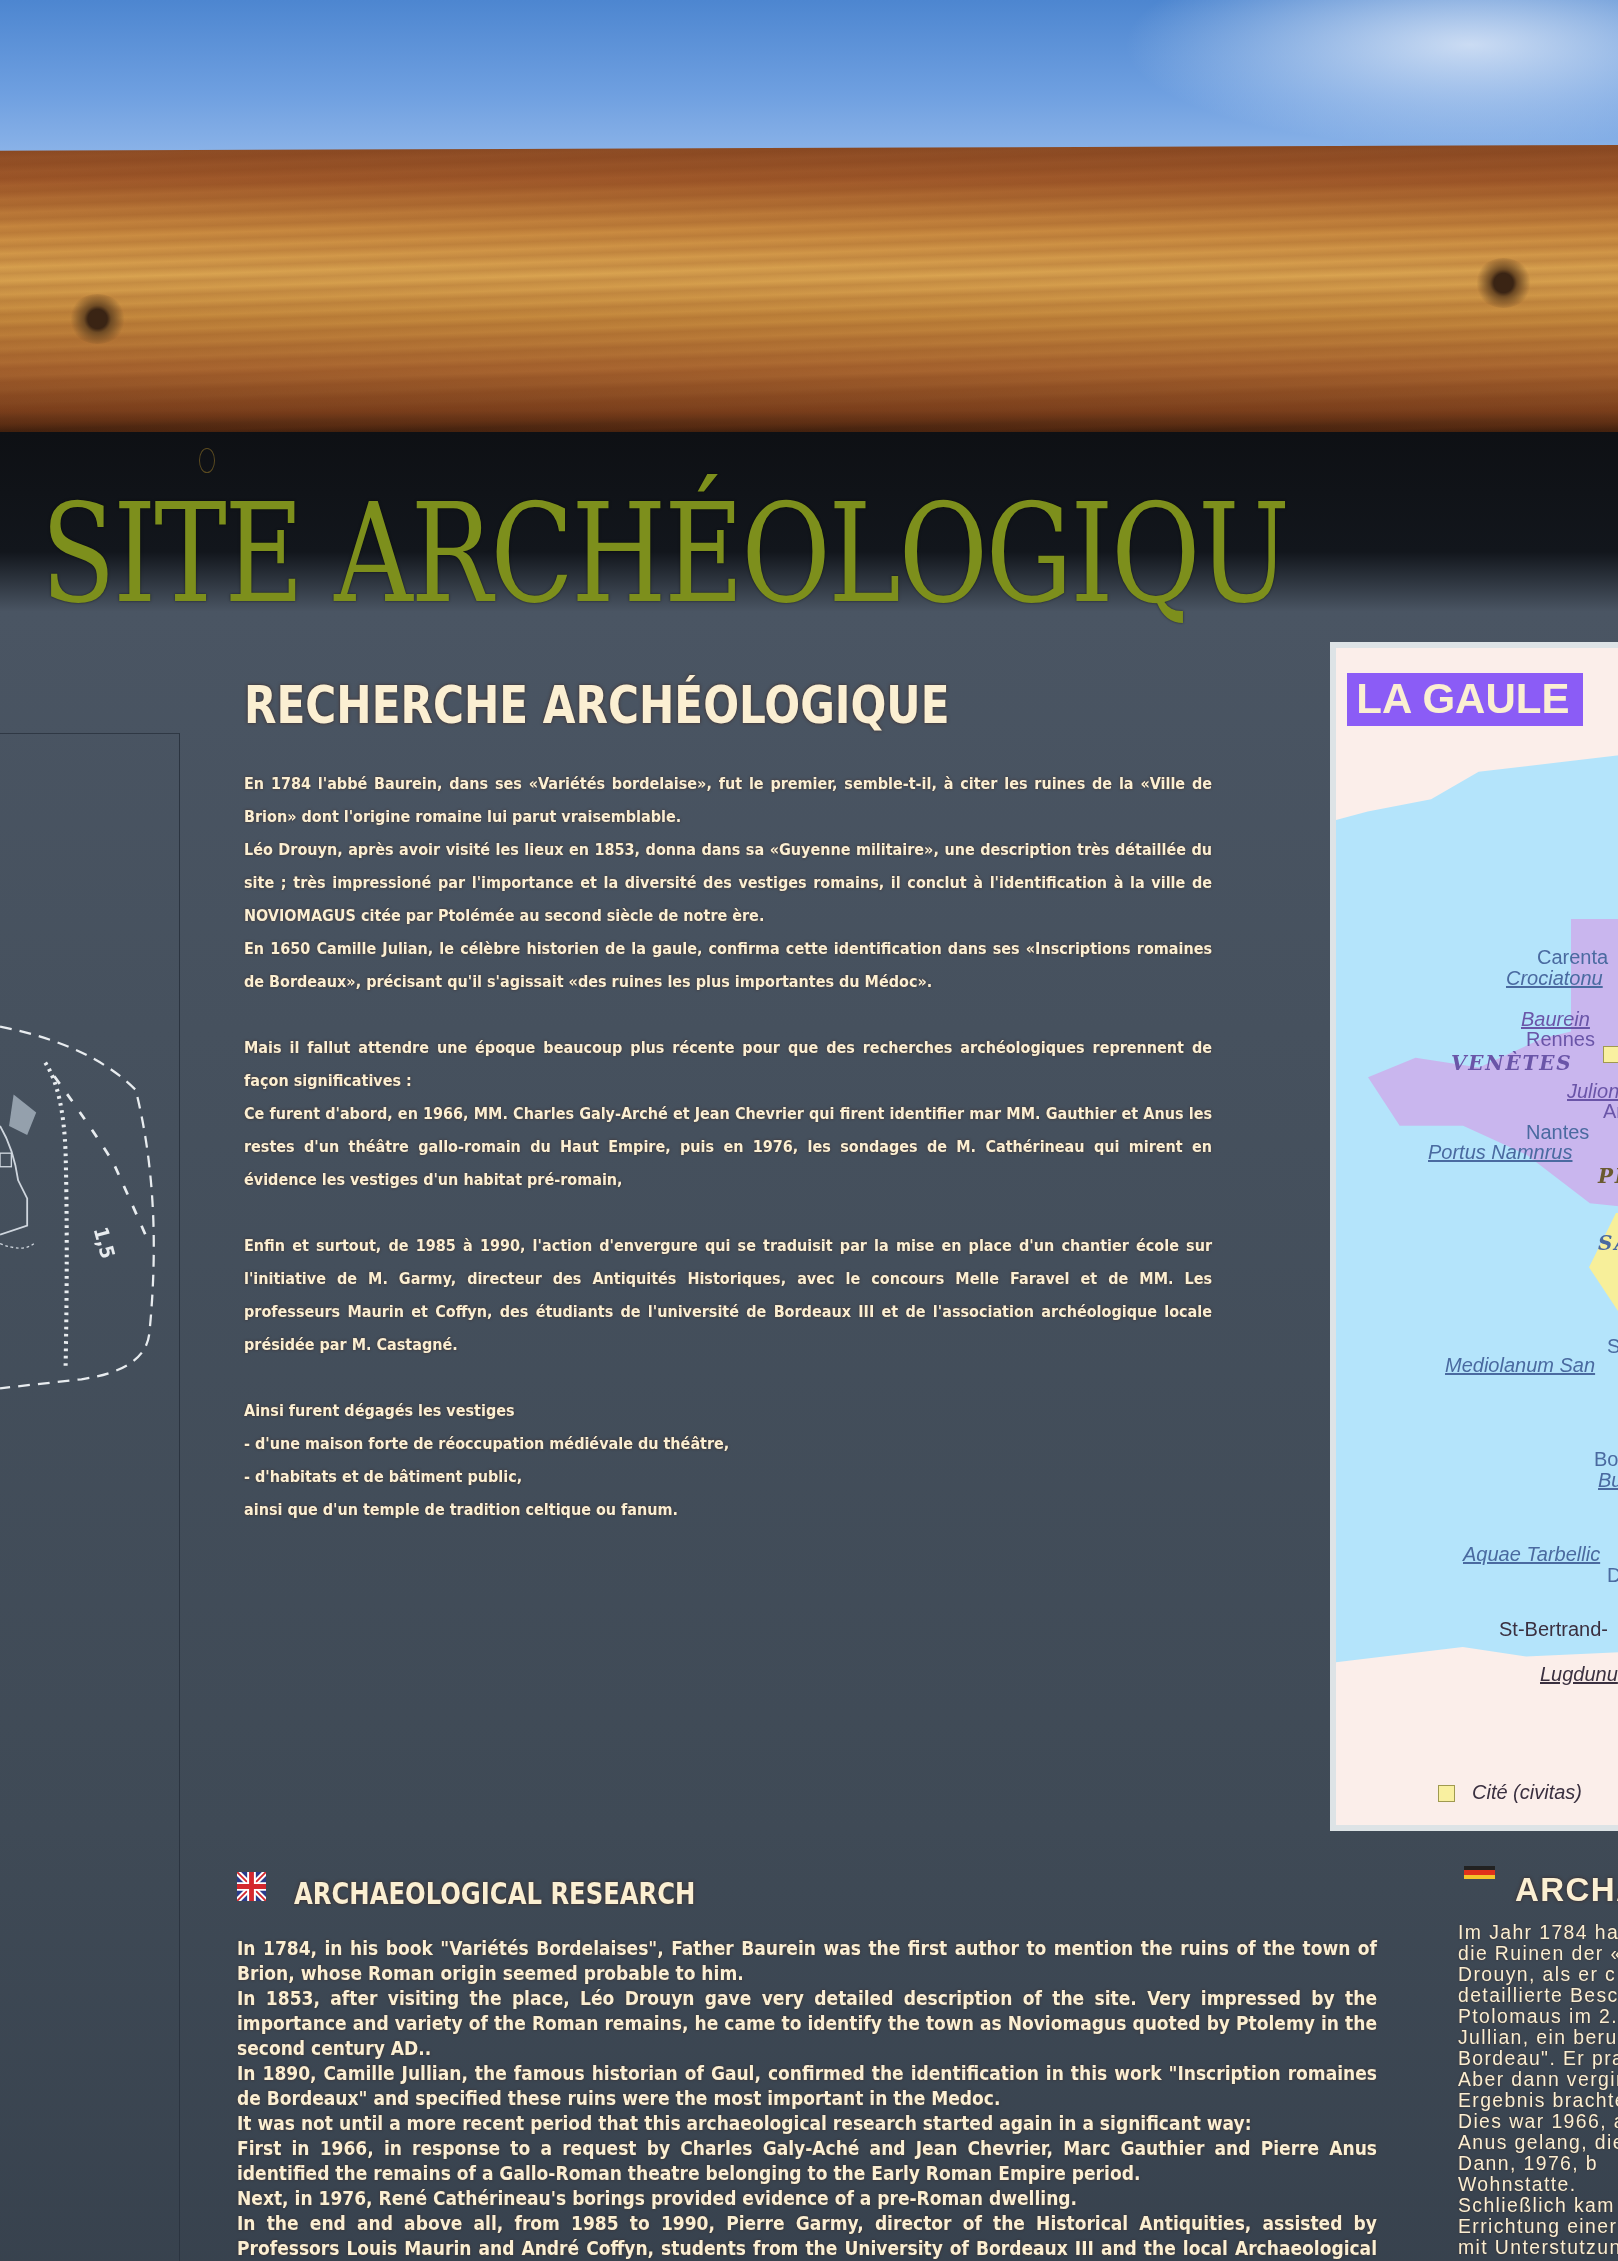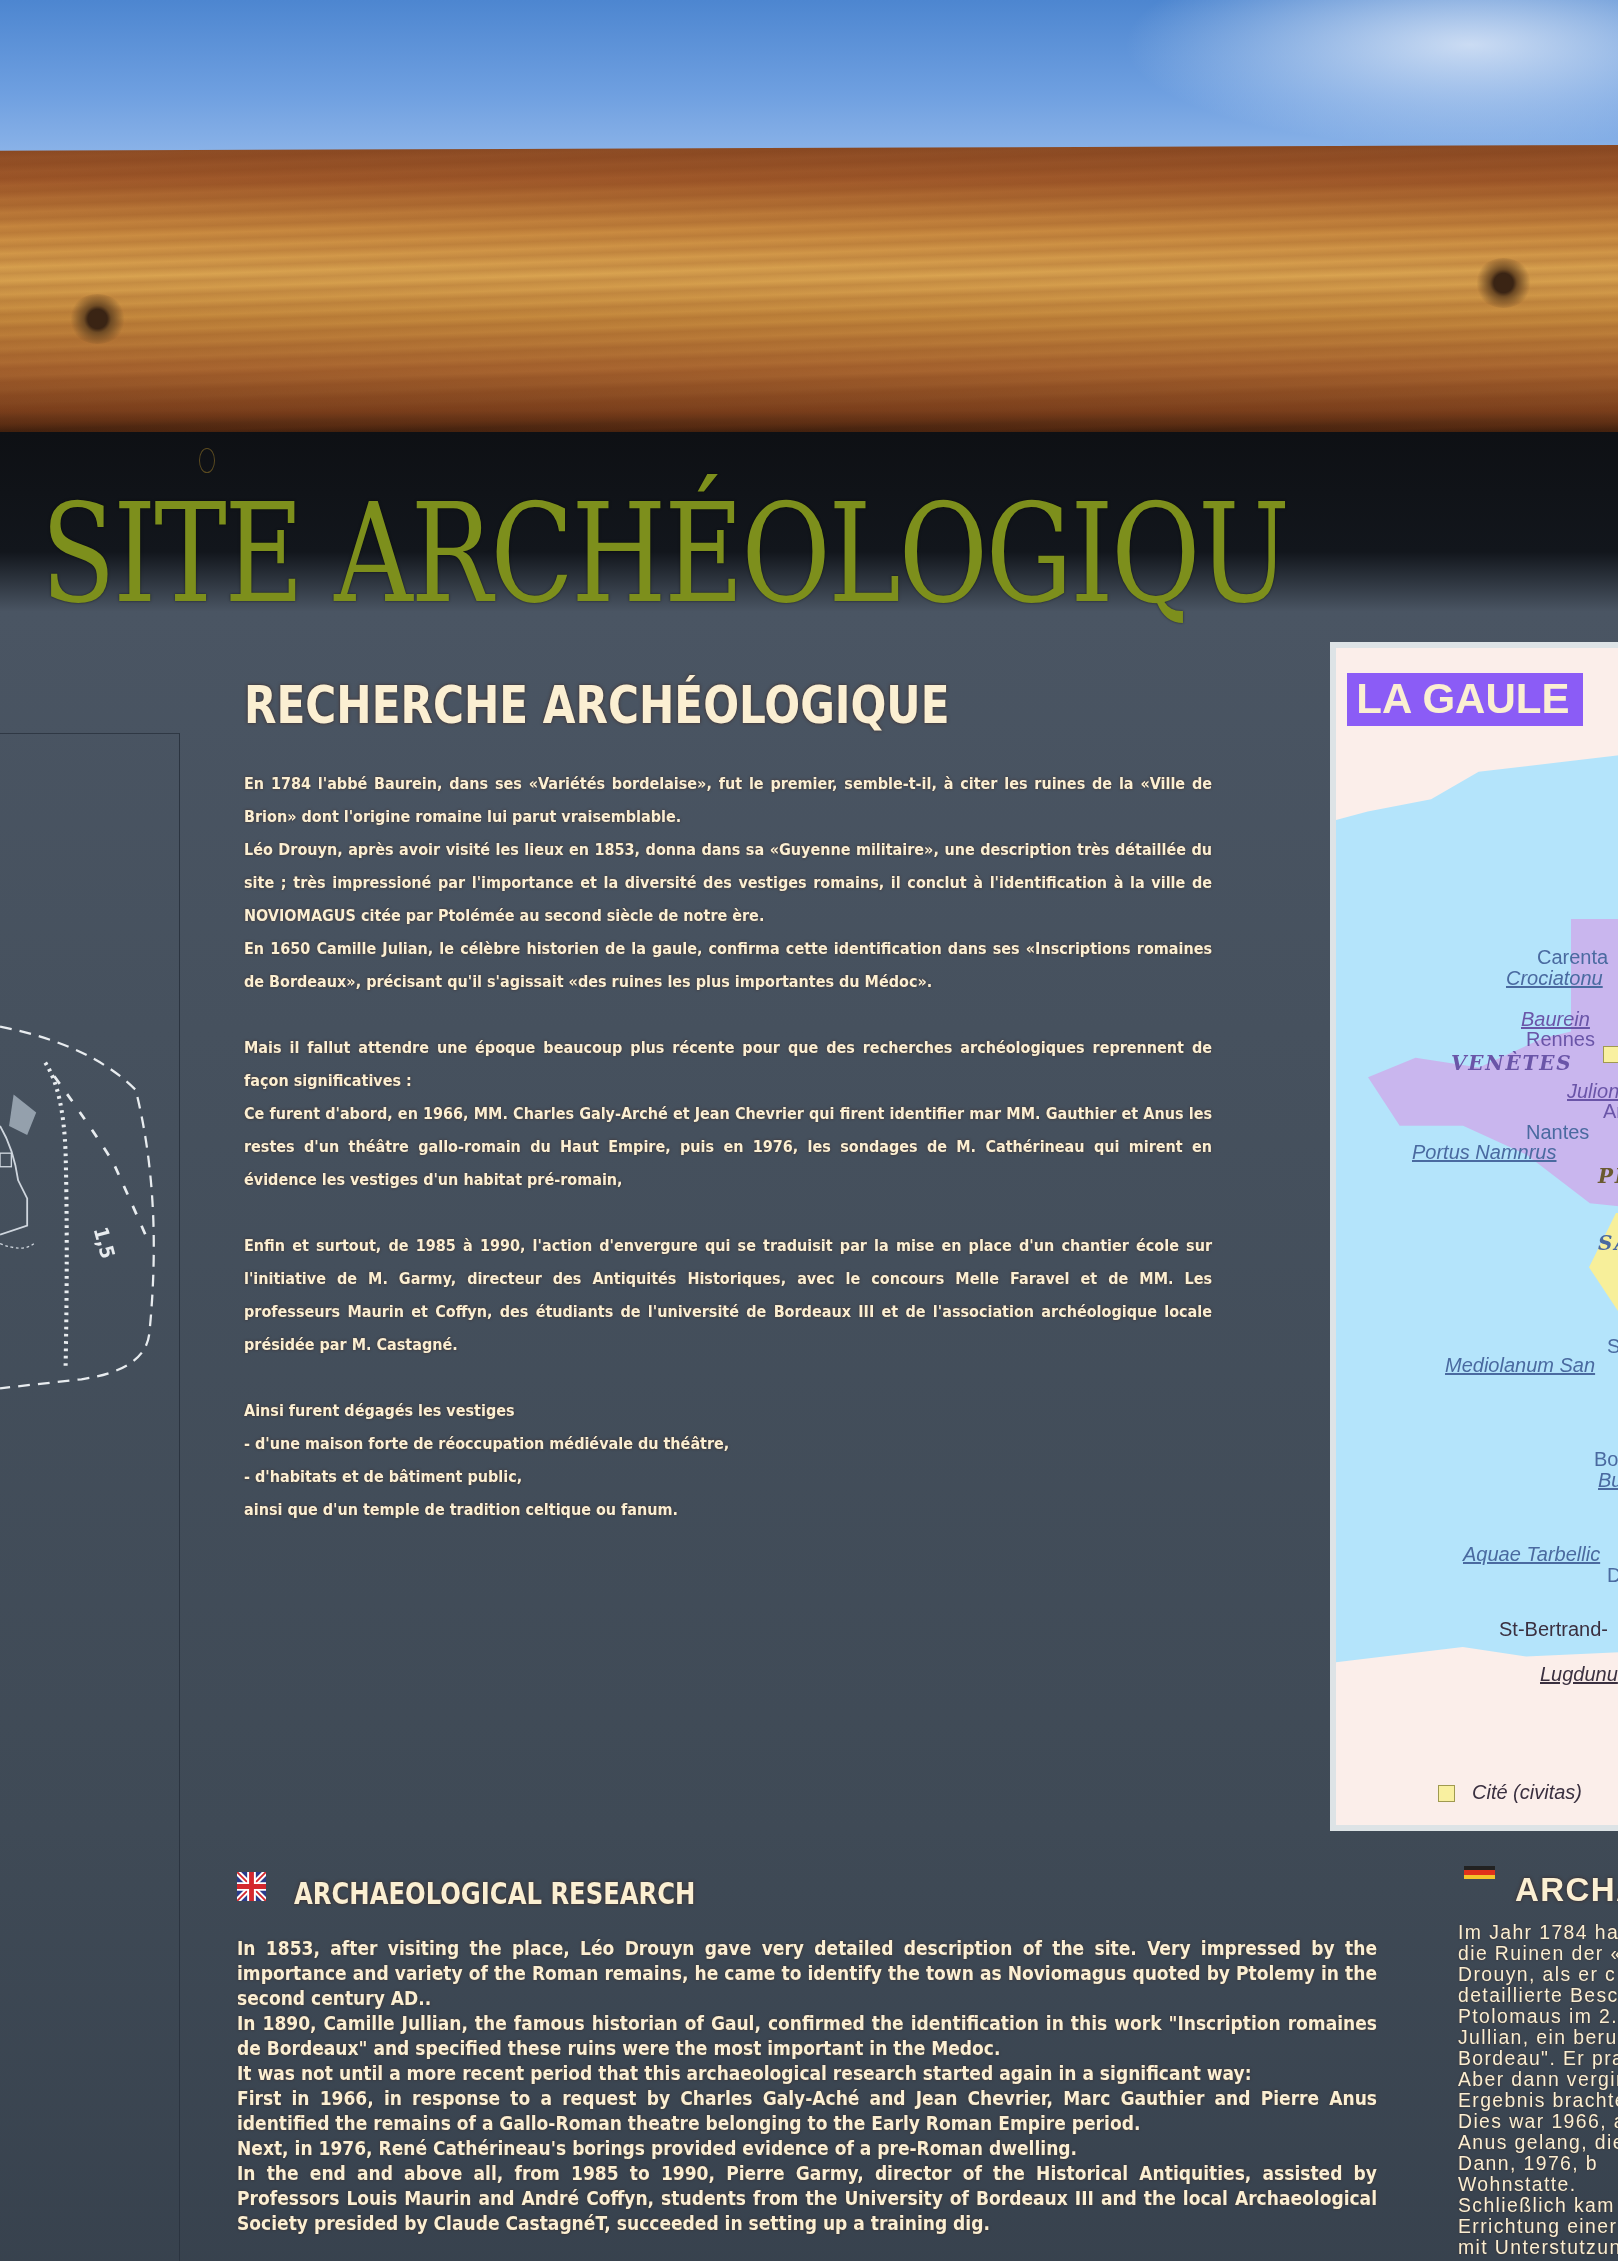--- a/index.html
+++ b/index.html
@@ -99,21 +99,21 @@
 
   <div class="lbl blue" style="left:201px;top:298px;">Carenta</div>
   <div class="lbl blue it" style="left:170px;top:319px;">Crociatonu</div>
 
   <div class="lbl purple it" style="left:185px;top:360px;">Baurein</div>
   <div class="lbl purple" style="left:190px;top:380px;">Rennes</div>
   <div class="lbl purple tribe" style="left:115px;top:403px;">VENÈTES</div>
   <div class="lbl purple it" style="left:231px;top:432px;">Julion</div>
   <div class="lbl purple" style="left:267px;top:452px;">Ar</div>
   <div class="lbl blue" style="left:190px;top:473px;">Nantes</div>
-  <div class="lbl blue it" style="left:76px;top:493px;">Portus Namnrus</div>
+  <div class="lbl blue it" style="left:92px;top:493px;">Portus Namnrus</div>
   <div class="lbl dark tribe" style="left:262px;top:516px;color:#6a5a30;">PI</div>
   <div class="lbl blue tribe" style="left:262px;top:583px;">SA</div>
   <div class="lbl blue" style="left:271px;top:687px;">Sa</div>
   <div class="lbl blue it" style="left:109px;top:706px;">Mediolanum San</div>
   <div class="lbl blue" style="left:258px;top:800px;">Bo</div>
   <div class="lbl blue it" style="left:262px;top:821px;">Bu</div>
   <div class="lbl blue it" style="left:127px;top:895px;">Aquae Tarbellic</div>
   <div class="lbl blue" style="left:271px;top:916px;">Da</div>
   <div class="lbl dark" style="left:163px;top:970px;">St-Bertrand-</div>
   <div class="lbl dark it" style="left:204px;top:1015px;">Lugdunu</div>
@@ -124,20 +124,21 @@
 
 <svg class="flag-uk" viewBox="0 0 60 60">
   <rect width="60" height="60" fill="#2a3a8a"></rect>
   <path d="M0 0L60 60M60 0L0 60" stroke="#fff" stroke-width="12"></path>
   <path d="M0 0L60 60M60 0L0 60" stroke="#d4282e" stroke-width="4"></path>
   <path d="M30 0V60M0 30H60" stroke="#fff" stroke-width="18"></path>
   <path d="M30 0V60M0 30H60" stroke="#d4282e" stroke-width="10"></path>
 </svg>
 <div class="heading en-h">ARCHAEOLOGICAL RESEARCH</div>
 <div class="en-body">
+  <p>In 1784, in his book "Variétés Bordelaises", Father Baurein was the first author to mention the ruins of the town of Brion, whose Roman origin seemed probable to him.</p>
   <p>In 1853, after visiting the place, Léo Drouyn gave very detailed description of the site. Very impressed by the importance and variety of the Roman remains, he came to identify the town as Noviomagus quoted by Ptolemy in the second century AD..</p>
   <p>In 1890, Camille Jullian, the famous historian of Gaul, confirmed the identification in this work "Inscription romaines de Bordeaux" and specified these ruins were the most important in the Medoc.</p>
   <p>It was not until a more recent period that this archaeological research started again in a significant way:</p>
   <p>First in 1966, in response to a request by Charles Galy-Aché and Jean Chevrier, Marc Gauthier and Pierre Anus identified the remains of a Gallo-Roman theatre belonging to the Early Roman Empire period.</p>
   <p>Next, in 1976, René Cathérineau's borings provided evidence of a pre-Roman dwelling.</p>
   <p>In the end and above all, from 1985 to 1990, Pierre Garmy, director of the Historical Antiquities, assisted by Professors Louis Maurin and André Coffyn, students from the University of Bordeaux III and the local Archaeological Society presided by Claude CastagnéT, succeeded in setting up a training dig.</p>
 
 </div>
 
 <div class="flag-de"></div>

